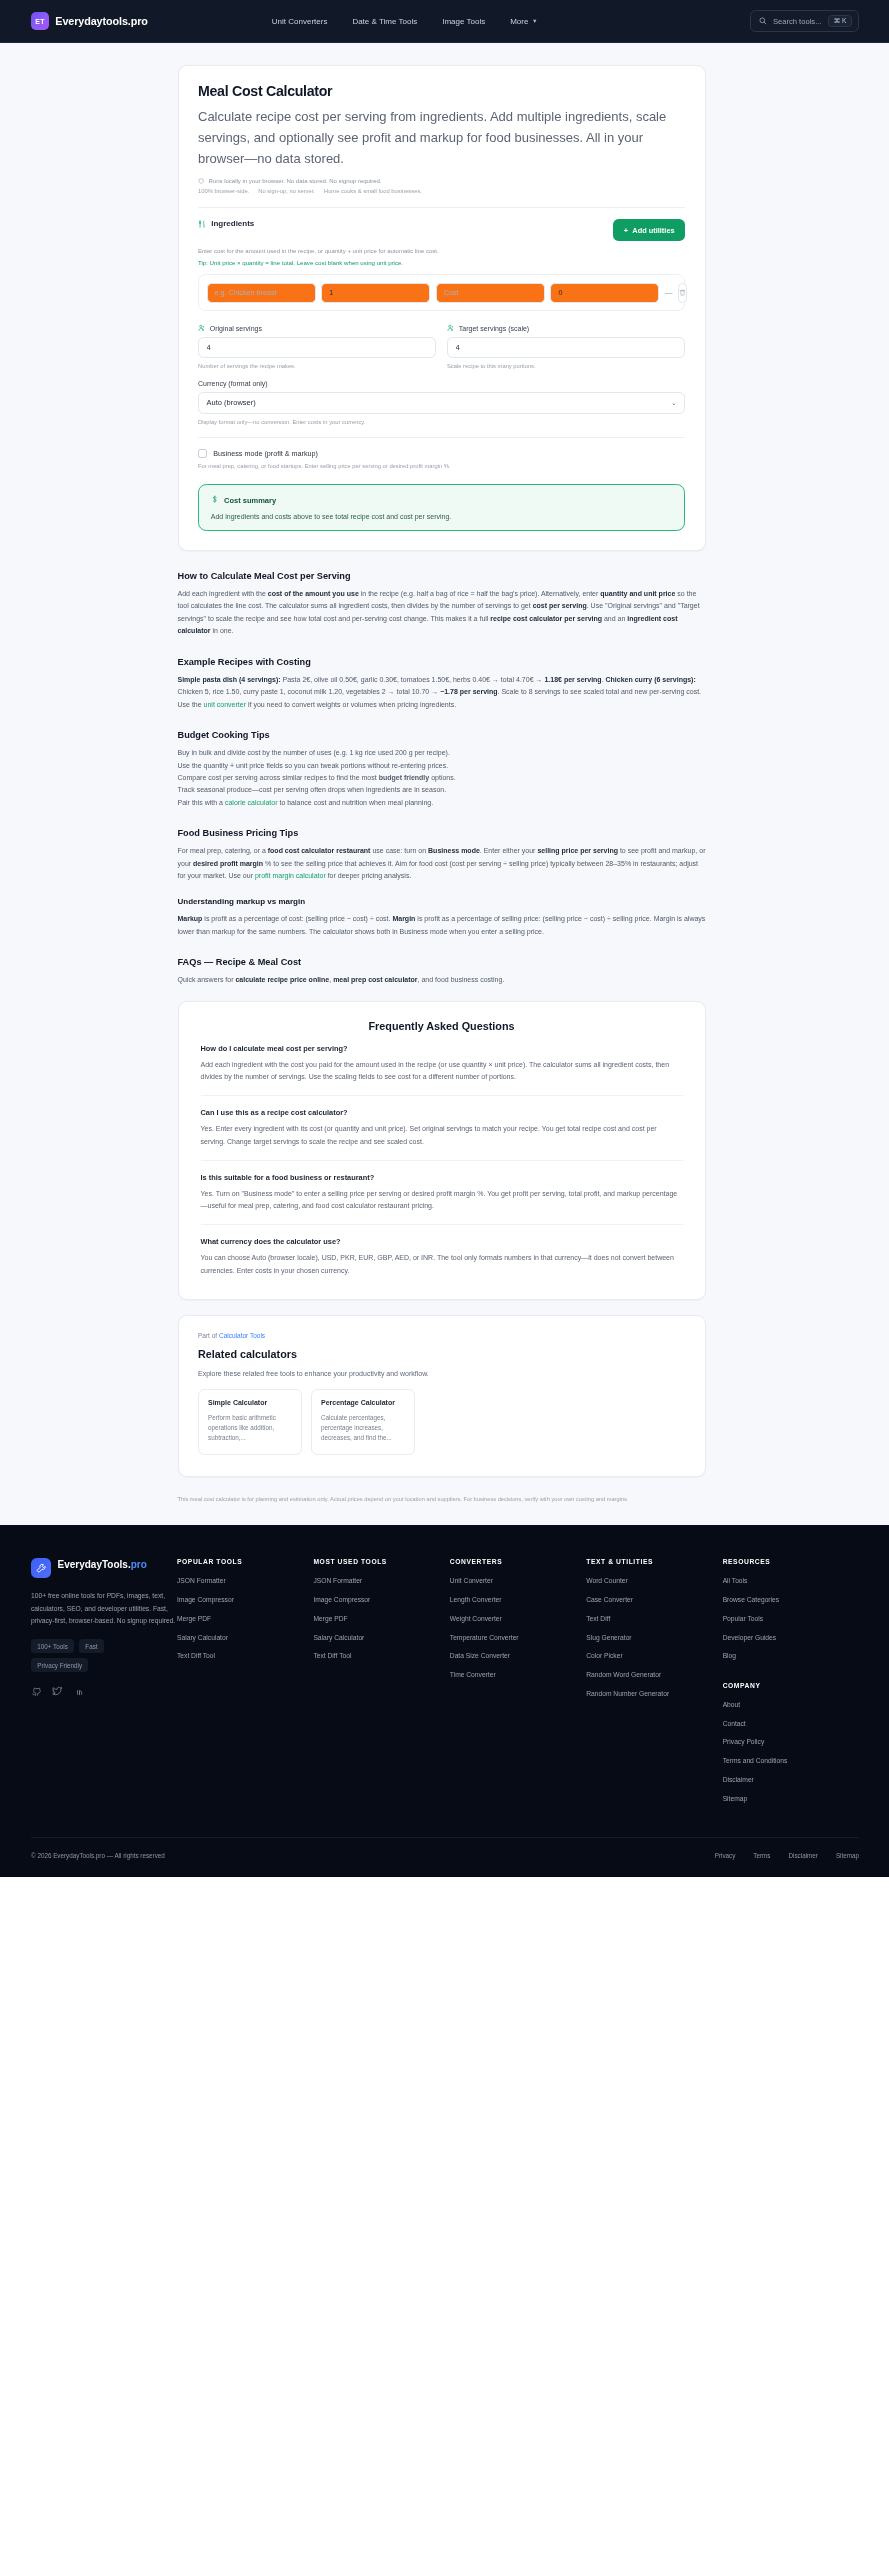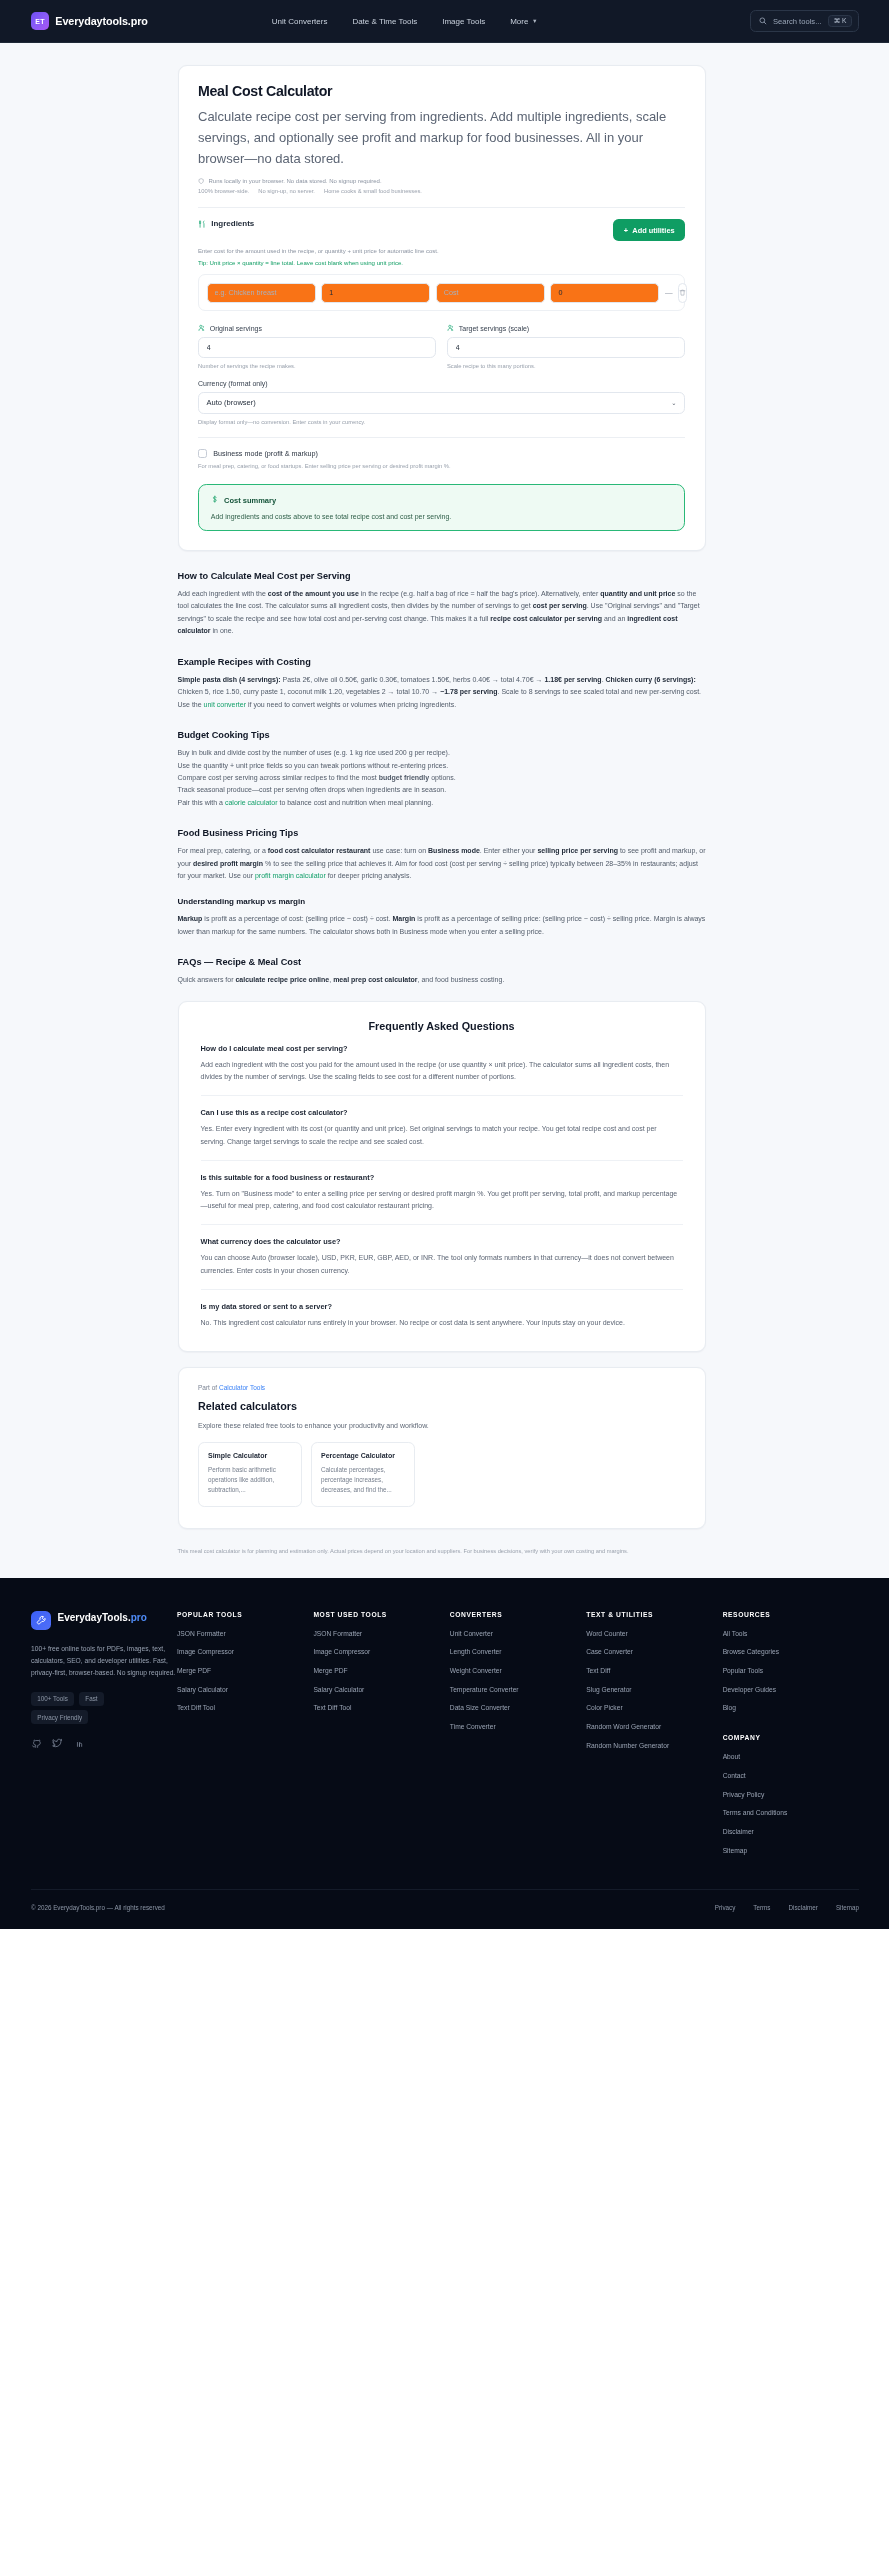--- a/index.html
+++ b/index.html
@@ -426,24 +426,20 @@
             <div class="faq-a">Yes. Enter every ingredient with its cost (or quantity and unit price). Set original servings to match your recipe. You get total recipe cost and cost per serving. Change target servings to scale the recipe and see scaled cost.</div>
           </div>
           <div class="faq-item">
             <div class="faq-q">Is this suitable for a food business or restaurant?</div>
             <div class="faq-a">Yes. Turn on "Business mode" to enter a selling price per serving or desired profit margin %. You get profit per serving, total profit, and markup percentage—useful for meal prep, catering, and food cost calculator restaurant pricing.</div>
           </div>
           <div class="faq-item">
             <div class="faq-q">What currency does the calculator use?</div>
             <div class="faq-a">You can choose Auto (browser locale), USD, PKR, EUR, GBP, AED, or INR. The tool only formats numbers in that currency—it does not convert between currencies. Enter costs in your chosen currency.</div>
           </div>
-          <div class="faq-item">
-            <div class="faq-q">Is my data stored or sent to a server?</div>
-            <div class="faq-a">No. This ingredient cost calculator runs entirely in your browser. No recipe or cost data is sent anywhere. Your inputs stay on your device.</div>
-          </div>
         </div>
     </div>
 
     <div class="related-card">
       <div class="part-of">
         <span>Part of</span>
         <a href="#">Calculator Tools</a>
       </div>
       <div class="rel-h">Related calculators</div>
       <div class="rel-sub">Explore these related free tools to enhance your productivity and workflow.</div>

